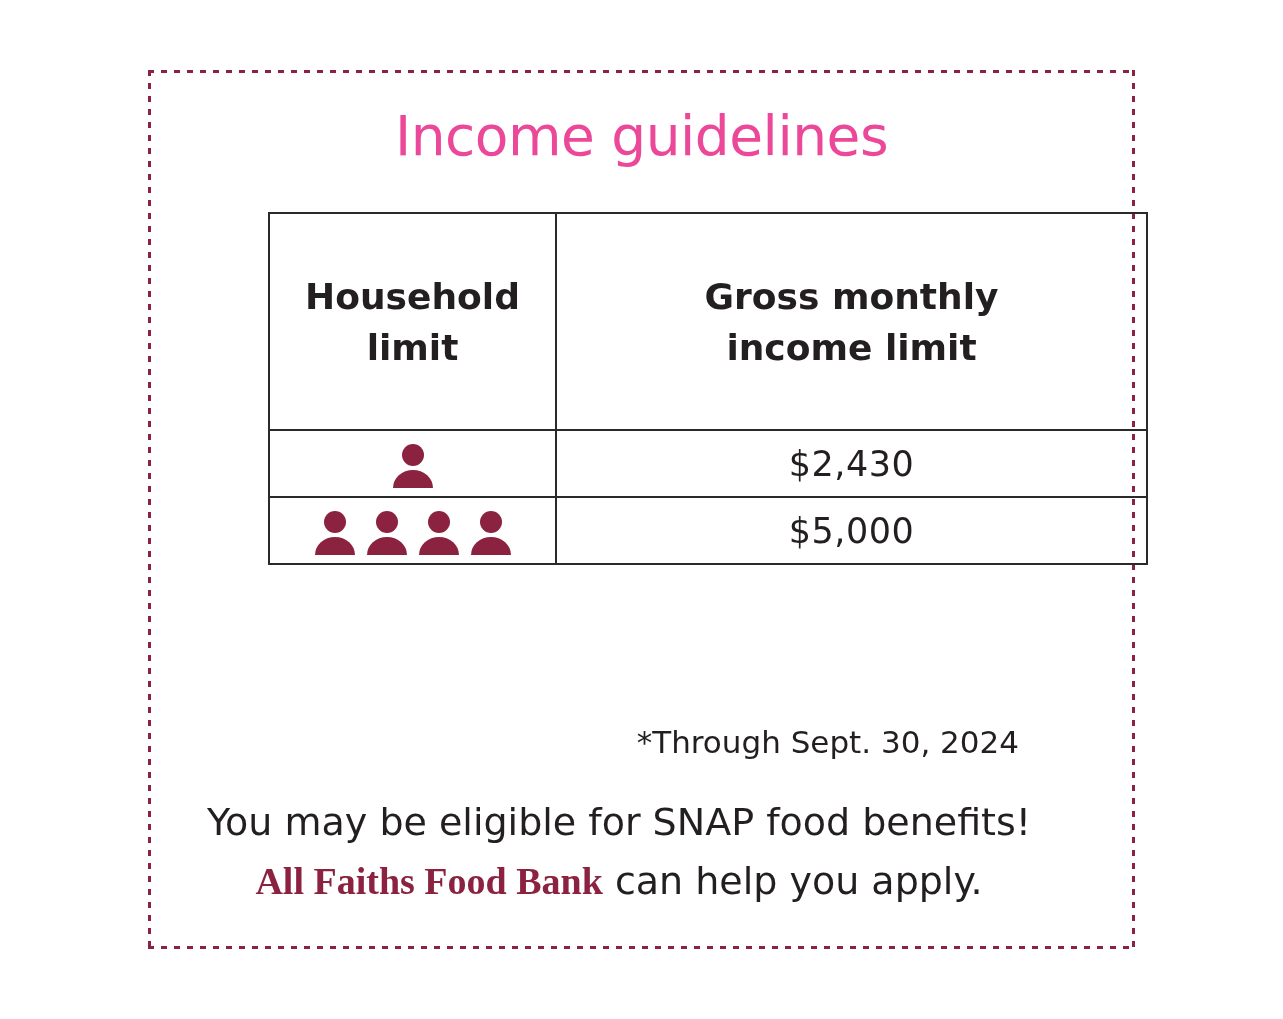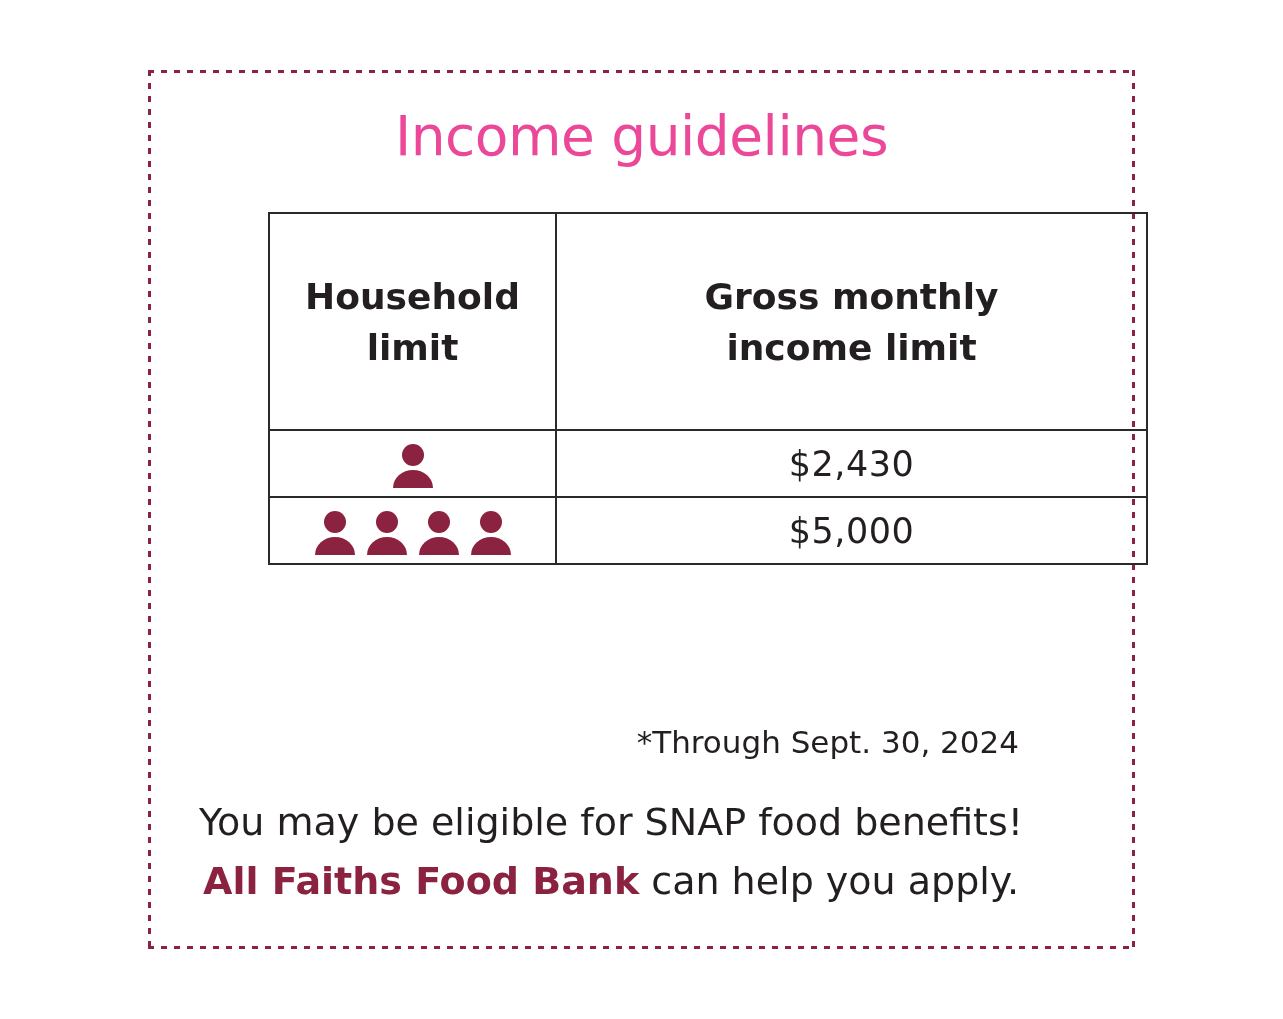--- a/index.html
+++ b/index.html
@@ -23,25 +23,25 @@
   table.guide td, table.guide th { border: 2px solid #2a2a2a; padding: 0; }
   table.guide th { height: 215px; font-size: 36px; font-weight: bold; line-height: 51px;
                    color: #231f20; text-align: center; vertical-align: middle; }
   th.col1 { width: 285px; }
   table.guide td { height: 65px; text-align: center; vertical-align: middle; }
   td.amount { font-size: 35px; color: #231f20; letter-spacing: 0.5px; }
   .people { display: flex; justify-content: center; align-items: flex-end; gap: 12px; padding-top: 4px; }
   .person { width: 40px; height: 44px; display: block; }
   .footnote { position: absolute; left: 0; top: 713px; width: 1019px; text-align: right;
               font-size: 31px; color: #231f20; line-height: 42px; margin-top: 8px; }
-  .cta { position: absolute; left: 0; width: 1222px; text-align: center;
+  .cta { position: absolute; left: 8px; width: 1222px; text-align: center;
          font-size: 38px; color: #231f20; line-height: 60px; }
   .cta1 { top: 792px; }
   .cta2 { top: 851px; }
-  .brand { color: #8b2340; font-weight: bold; }
+  .brand { color: #8b2340; font-weight: bold; font-family: Liberation Serif, serif; }
 </style>
 </head>
 <body>
 
 <div class="frame"></div>
 
 <div class="title">Income guidelines</div>
 
 <table class="guide">
   <thead>

